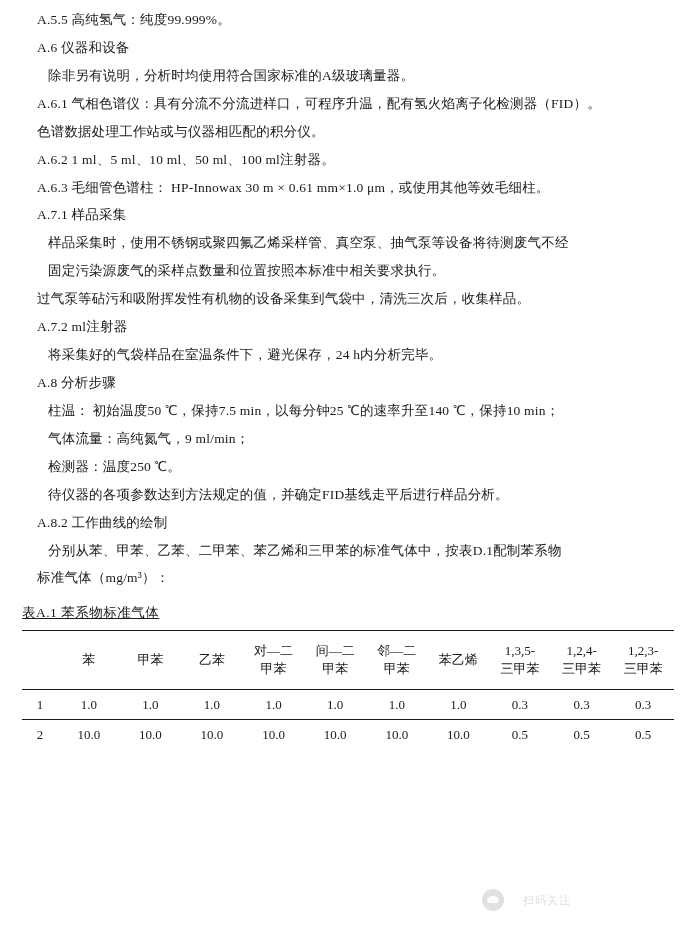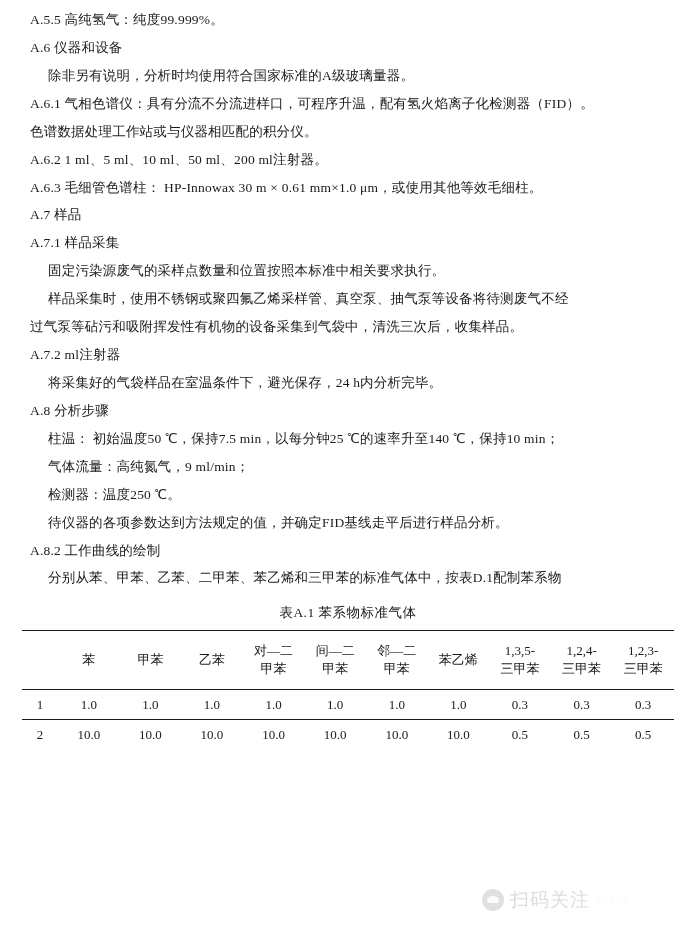--- a/index.html
+++ b/index.html
@@ -27,27 +27,28 @@
     line-height: 1.55;
     margin: 0 0 7px 0;
     white-space: pre-wrap;
     letter-spacing: 0.2px;
   }
   .indent {
     text-indent: 26px;
     font-family: Liberation Serif, serif;
   }
   .hang {
-    margin-left: 8px;
+    margin-left: 15px;
   }
   .tbl-title {
-    text-align: center;
+    text-align: left;
     margin: 14px 0 6px 0;
     line-height: 1.5;
     letter-spacing: 0.5px;
+    text-decoration: underline;
   }
   table.benzene {
     width: 100%;
     border-collapse: collapse;
     font-size: 13px;
     table-layout: fixed;
   }
   table.benzene th,
   table.benzene td {
     text-align: center;
@@ -89,58 +90,59 @@
   }
   .wm-circle:after {
     content: "";
     position: absolute;
     left: 5px; top: 7px;
     width: 12px; height: 7px;
     border-radius: 6px 6px 2px 2px;
     background: #f2f2f2;
   }
   .wm-text {
-    font-size: 19px;
+    font-size: 11px;
     color: #8e8e8e;
     letter-spacing: 1px;
     filter: blur(0.6px);
     white-space: nowrap;
+    margin-left: 13px;
   }
   .wm-blur {
     filter: blur(2.2px);
     color: #a5a5a5;
   }
 </style>
 </head>
 <body>
 
 <div class="page">
 
   <div id="body-text">
       <div class="line hang">A.5.5 高纯氢气：纯度99.999%。</div>
       <div class="line hang">A.6 仪器和设备</div>
       <div class="line indent">除非另有说明，分析时均使用符合国家标准的A级玻璃量器。</div>
       <div class="line hang">A.6.1 气相色谱仪：具有分流不分流进样口，可程序升温，配有氢火焰离子化检测器（FID）。</div>
       <div class="line hang">色谱数据处理工作站或与仪器相匹配的积分仪。</div>
-      <div class="line hang">A.6.2 1 ml、5 ml、10 ml、50 ml、200 ml注射器。</div>
+      <div class="line hang">A.6.2 1 ml、5 ml、10 ml、50 ml、100 ml注射器。</div>
       <div class="line hang">A.6.3 毛细管色谱柱： HP-Innowax 30 m × 0.61 mm×1.0 μm，或使用其他等效毛细柱。</div>
-      <div class="line hang">A.7 样品</div>
       <div class="line hang">A.7.1 样品采集</div>
+      <div class="line indent">样品采集时，使用不锈钢或聚四氟乙烯采样管、真空泵、抽气泵等设备将待测废气不经</div>
       <div class="line indent">固定污染源废气的采样点数量和位置按照本标准中相关要求执行。</div>
-      <div class="line indent">样品采集时，使用不锈钢或聚四氟乙烯采样管、真空泵、抽气泵等设备将待测废气不经</div>
       <div class="line hang">过气泵等砧污和吸附挥发性有机物的设备采集到气袋中，清洗三次后，收集样品。</div>
       <div class="line hang">A.7.2 ml注射器</div>
       <div class="line indent">将采集好的气袋样品在室温条件下，避光保存，24 h内分析完毕。</div>
       <div class="line hang">A.8 分析步骤</div>
       <div class="line indent">柱温： 初始温度50 ℃，保持7.5 min，以每分钟25 ℃的速率升至140 ℃，保持10 min；</div>
       <div class="line indent">气体流量：高纯氮气，9 ml/min；</div>
       <div class="line indent">检测器：温度250 ℃。</div>
       <div class="line indent">待仪器的各项参数达到方法规定的值，并确定FID基线走平后进行样品分析。</div>
       <div class="line hang">A.8.2 工作曲线的绘制</div>
       <div class="line indent">分别从苯、甲苯、乙苯、二甲苯、苯乙烯和三甲苯的标准气体中，按表D.1配制苯系物</div>
+      <div class="line hang">标准气体（mg/m³）：</div>
     </div>
 
   <div class="tbl-title">表A.1  苯系物标准气体</div>
 
   <table class="benzene">
     <thead>
       <tr id="hdr-row">
           <th class="two-line rule-top col-idx">
             <span></span>
             <span></span>

